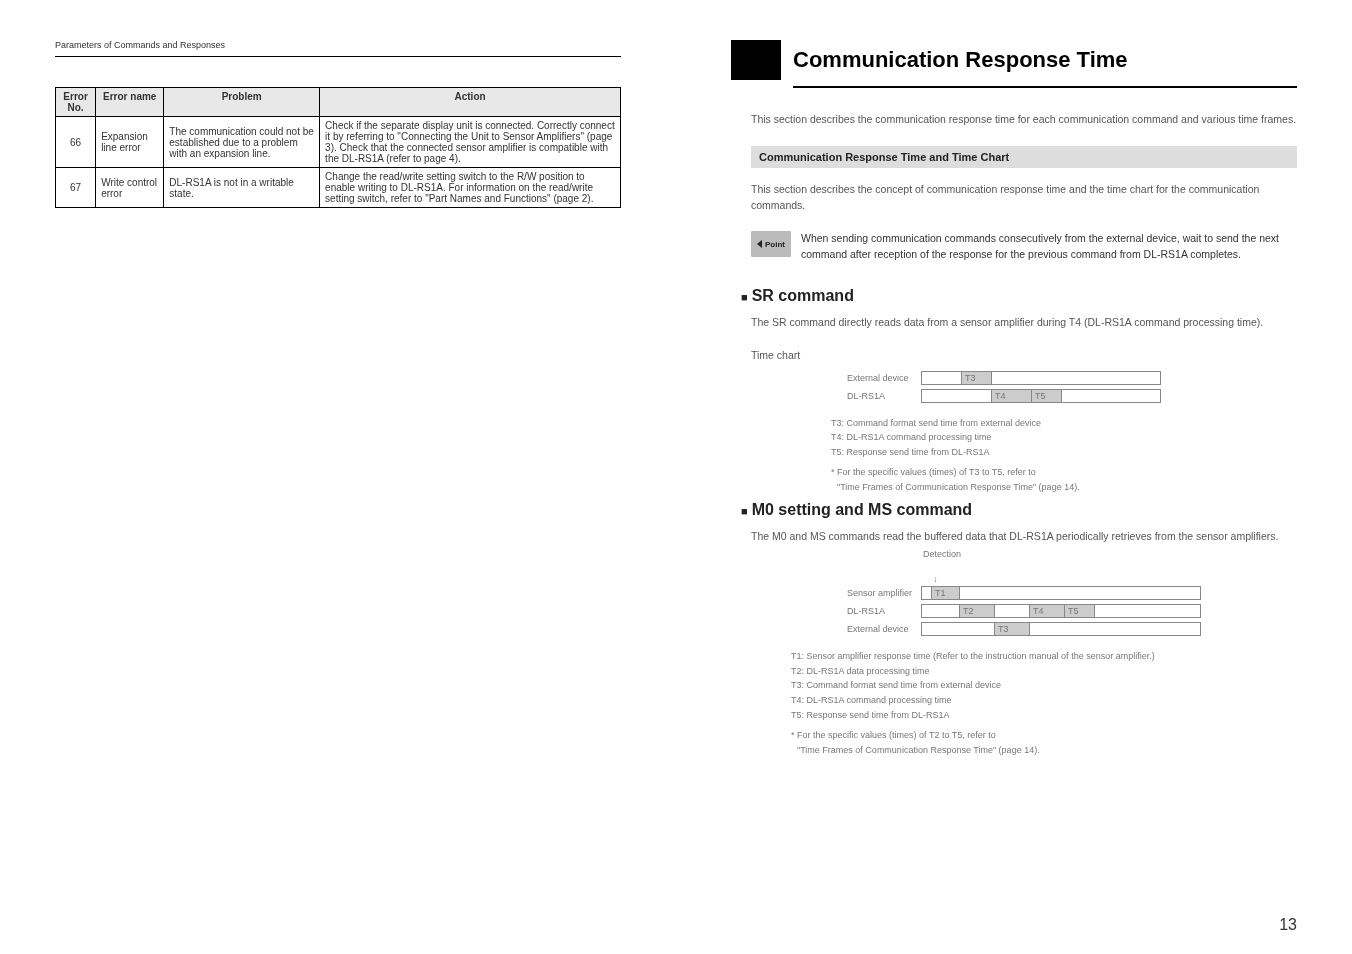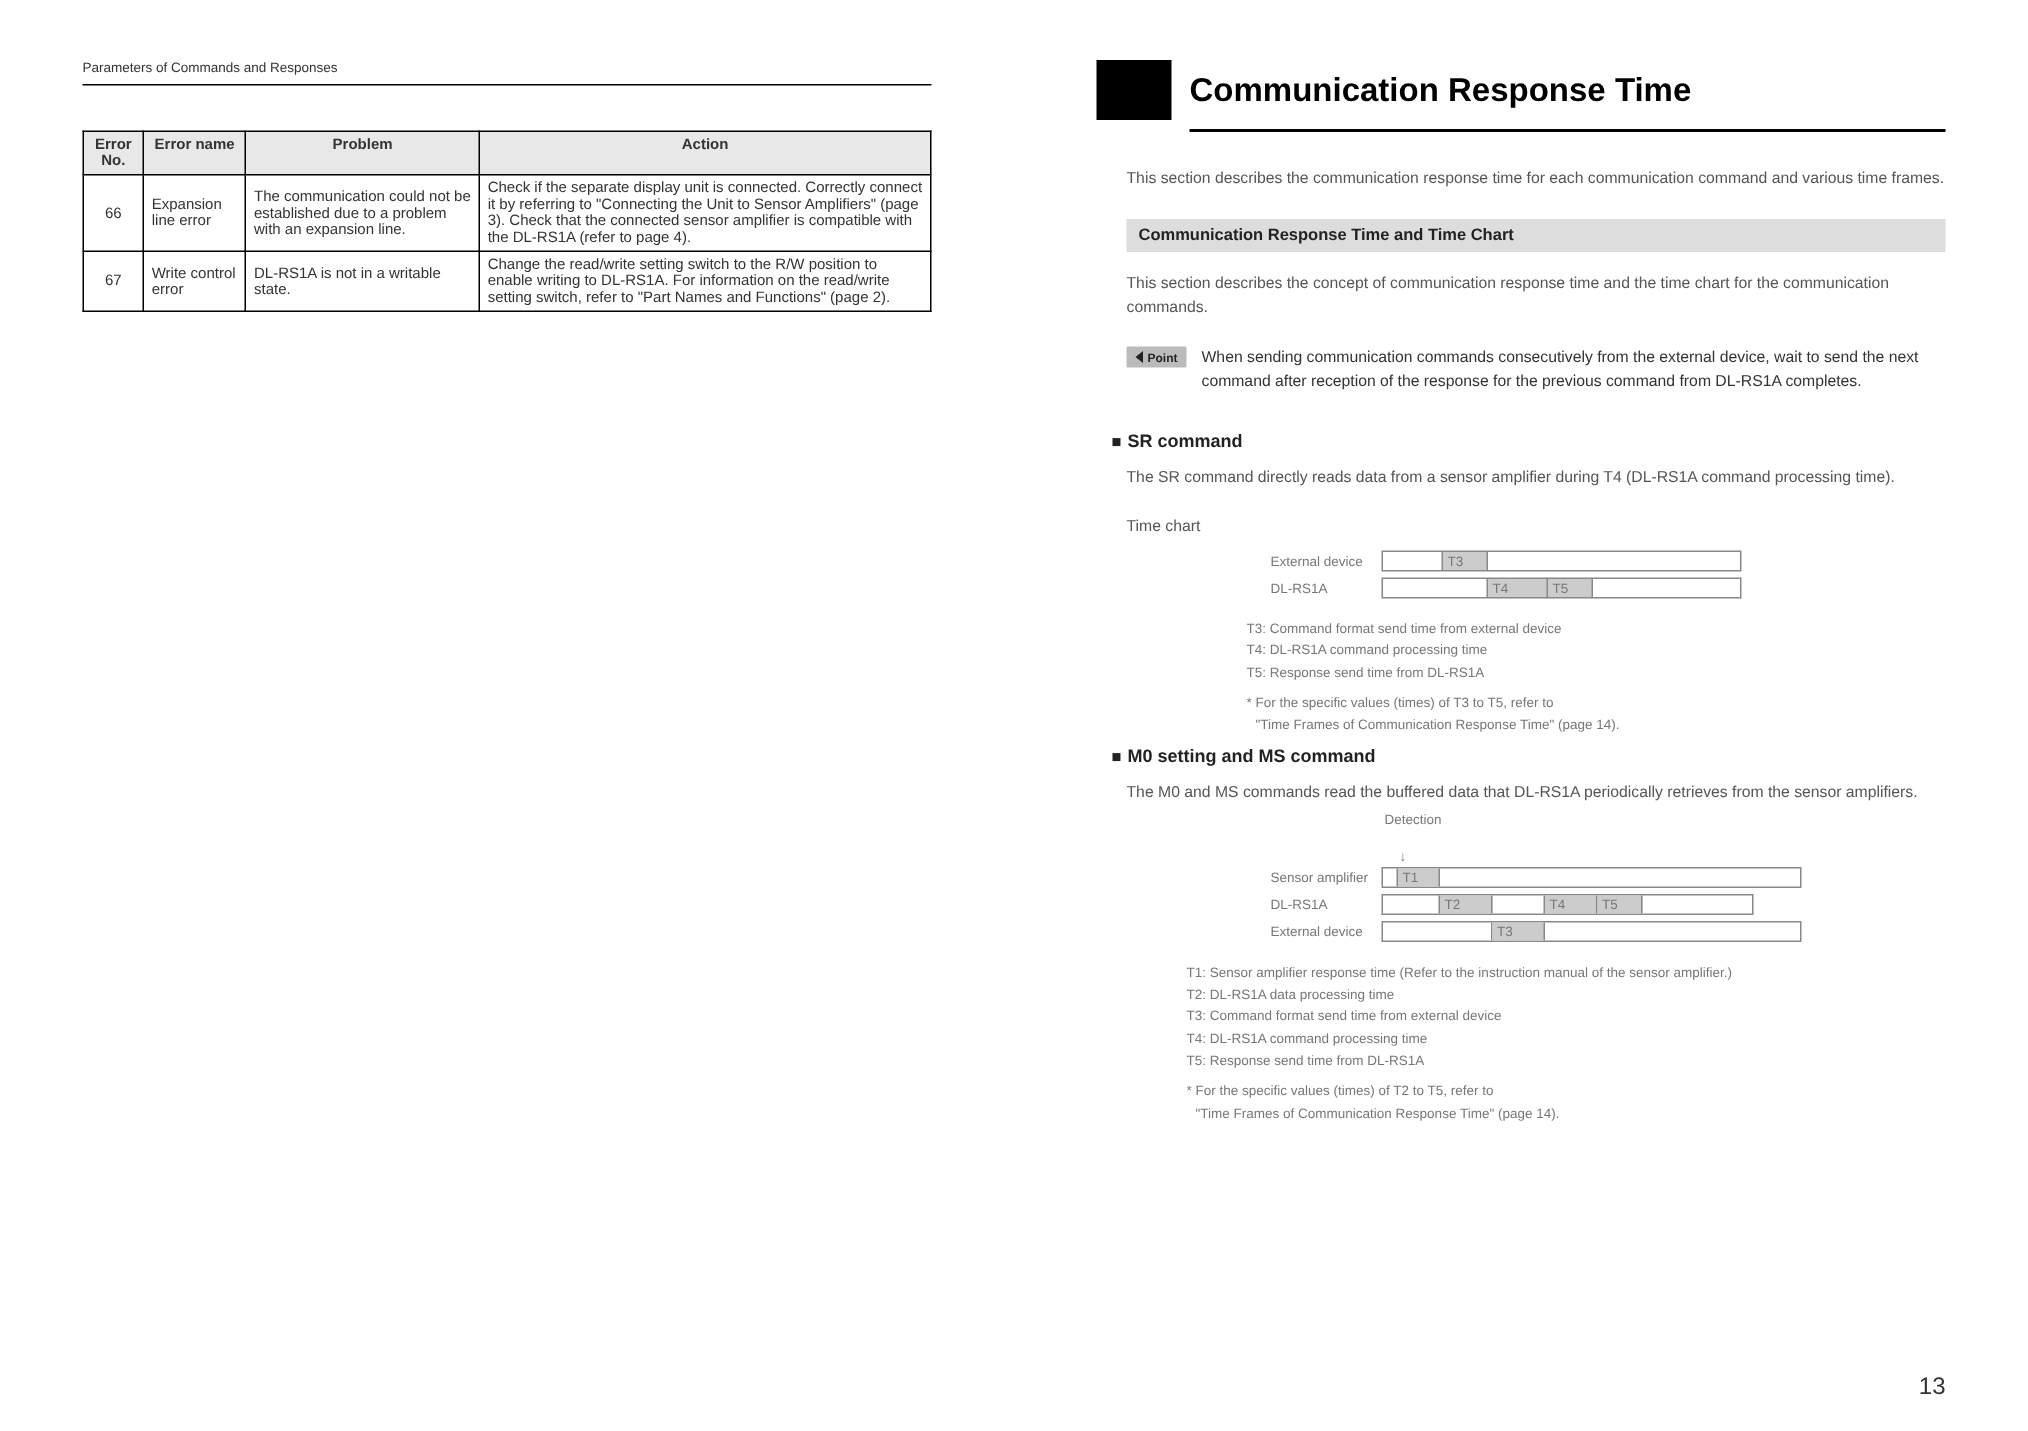--- a/index.html
+++ b/index.html
@@ -99,21 +99,21 @@
     display: flex;
     margin-left: 20px;
     margin-bottom: 24px;
   }
   .point-label {
     background: #bbb;
     color: #222;
     font-size: 8px;
     font-weight: bold;
     padding: 1px 6px;
-    height: 14px;
+    height: 26px;
     display:flex;
     align-items:center;
     border-radius:1px;
     flex-shrink:0;
     margin-right: 10px;
   }
   .point-label::before{
     content:"";
     width:0;height:0;
     border-top:4px solid transparent;
@@ -122,21 +122,21 @@
     margin-right:3px;
     display:inline-block;
   }
   .point-text {
     font-size: 10.5px;
     color: #333;
     line-height: 1.5;
   }
 
   .sub-heading {
-    font-size: 12px;
+    font-size: 16px;
     font-weight: bold;
     color: #222;
     margin-bottom: 10px;
     margin-left: 10px;
   }
   .sub-heading::before {
     content: "■";
     margin-right: 4px;
     font-size: 11px;
   }
@@ -291,21 +291,21 @@
     <div class="tc-row">
       <div class="tc-label">Sensor amplifier</div>
       <div class="tc-bar" style="width:280px">
         <div class="seg" style="width:10px"></div>
         <div class="seg gray" style="width:28px">T1</div>
         <div class="seg" style="flex:1"></div>
       </div>
     </div>
     <div class="tc-row">
       <div class="tc-label">DL-RS1A</div>
-      <div class="tc-bar" style="width:248px">
+      <div class="tc-bar" style="width:280px">
         <div class="seg" style="width:38px"></div>
         <div class="seg gray" style="width:35px">T2</div>
         <div class="seg" style="width:35px"></div>
         <div class="seg gray" style="width:35px">T4</div>
         <div class="seg gray" style="width:30px">T5</div>
         <div class="seg" style="flex:1"></div>
       </div>
     </div>
     <div class="tc-row">
       <div class="tc-label">External device</div>

